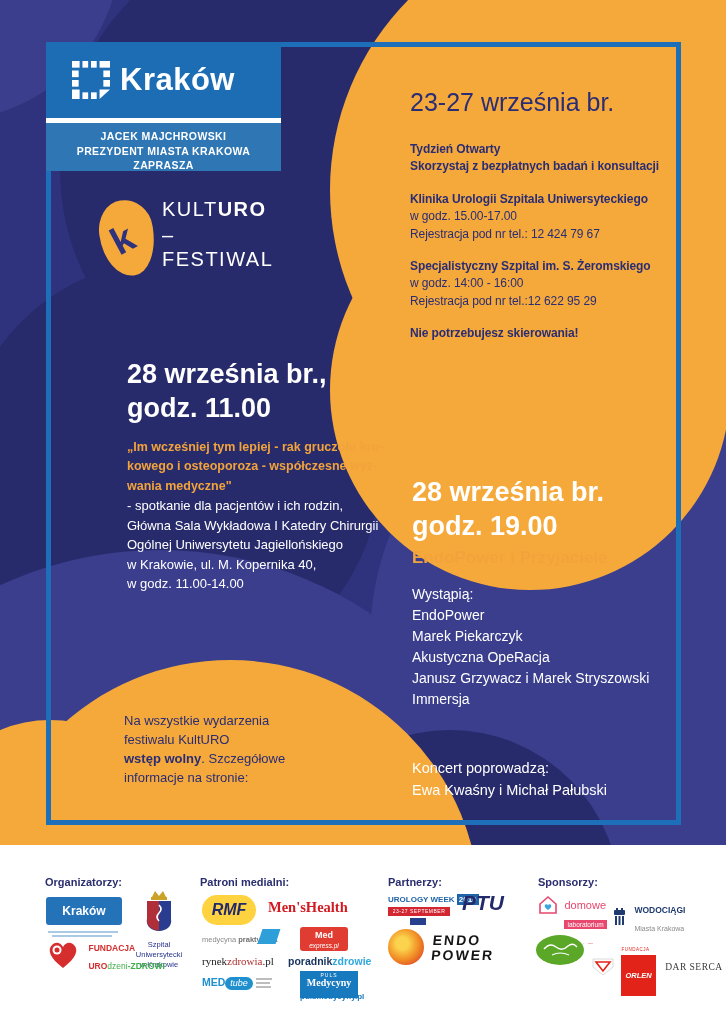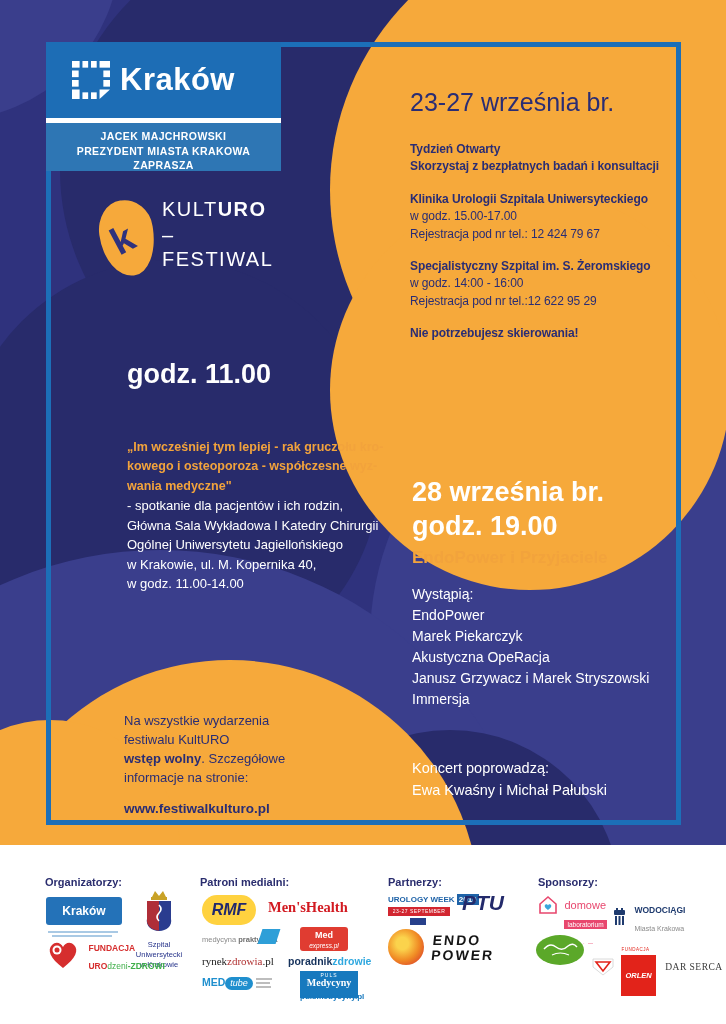--- a/index.html
+++ b/index.html
@@ -157,20 +157,21 @@
       <div class="ow-line">Rejestracja pod nr tel.: 12 424 79 67</div>
       <div class="gap"></div>
       <div class="ow-line bold">Specjalistyczny Szpital im. S. Żeromskiego</div>
       <div class="ow-line">w godz. 14:00 - 16:00</div>
       <div class="ow-line">Rejestracja pod nr tel.:12 622 95 29</div>
       <div class="gap"></div>
       <div class="ow-line bold">Nie potrzebujesz skierowania!</div>
     </div>
 
     <div class="morning h-white">
+      <div>28 września br.,</div>
       <div>godz. 11.00</div>
     </div>
     <div class="quote">
       <div>„Im wcześniej tym lepiej - rak gruczołu kro-</div>
       <div>kowego i osteoporoza - współczesne wyz-</div>
       <div>wania medyczne"</div>
     </div>
     <div class="details">
       <div>- spotkanie dla pacjentów i ich rodzin,</div>
       <div>Główna Sala Wykładowa I Katedry Chirurgii</div>
@@ -195,21 +196,20 @@
     <div class="hosts">
       <div>Koncert poprowadzą:</div>
       <div>Ewa Kwaśny i Michał Pałubski</div>
     </div>
 
     <div class="free">
       <div>Na wszystkie wydarzenia</div>
       <div>festiwalu KultURO</div>
       <div><span class="bold">wstęp wolny</span><span>. Szczegółowe</span></div>
       <div>informacje na stronie:</div>
-      <span class="url">www.festiwalkulturo.pl</span>
     </div>
   </div>
 
   <div class="footer">
 
     <div class="fh" style="left:45px;">Organizatorzy:</div>
     <div class="fh" style="left:200px;">Patroni medialni:</div>
     <div class="fh" style="left:388px;">Partnerzy:</div>
     <div class="fh" style="left:538px;">Sponsorzy:</div>
 

